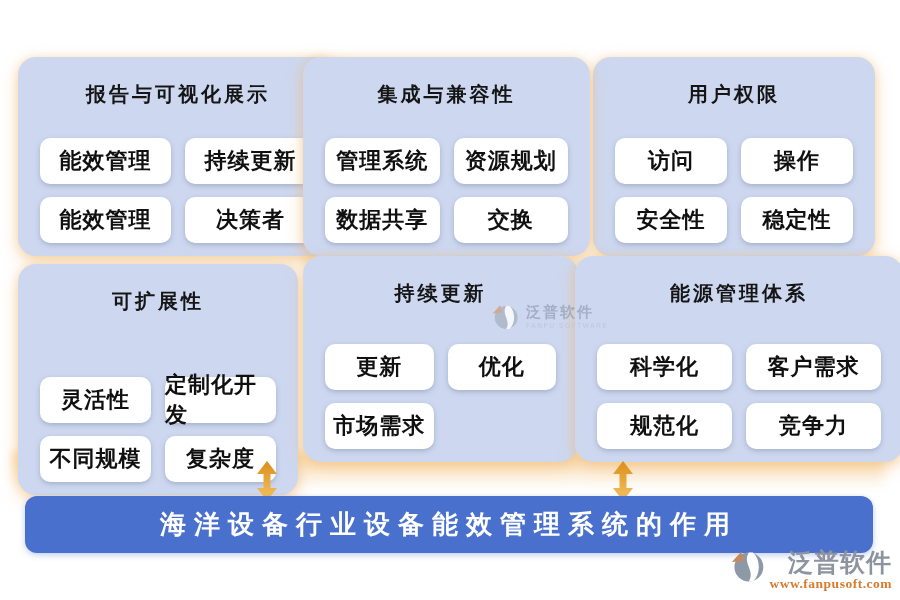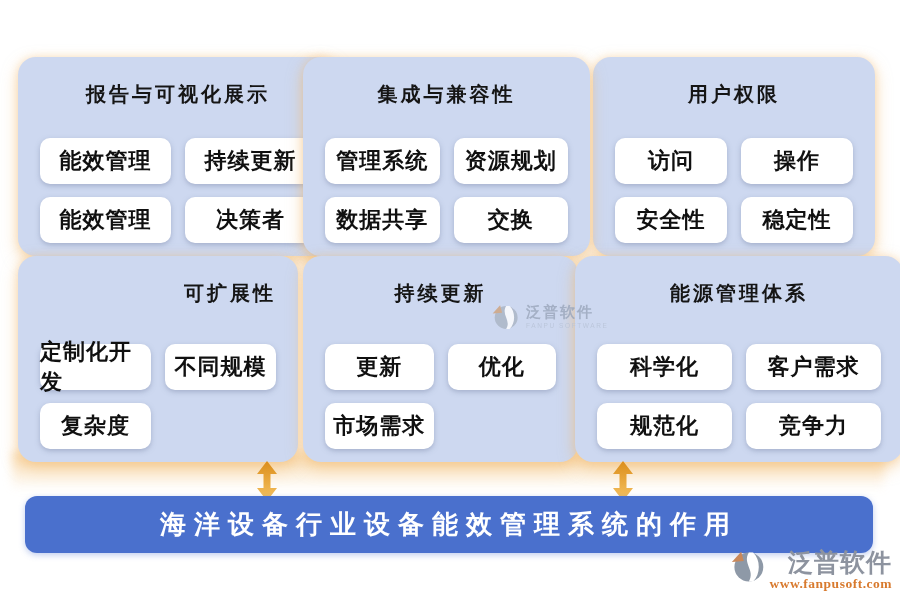--- a/index.html
+++ b/index.html
@@ -20,21 +20,21 @@
     position:absolute;z-index:1;box-sizing:border-box;
     background:var(--panel-bg,#cdd8f0);
     border-radius:18px;
     padding:24px 22px 13px 22px;
     display:flex;flex-direction:column;
     box-shadow:0 6px 16px rgba(242,183,106,.5), 0 0 9px rgba(242,183,106,.30);
   }
   .p1{left:18px;top:57px;width:320px;height:199px;}
   .p2{left:303px;top:57px;width:287px;height:199px;}
   .p3{left:593px;top:57px;width:282px;height:199px;}
-  .p4{left:18px;top:256px;width:280px;height:206px;align-items:flex-end;}
+  .p4{left:18px;top:264px;width:280px;height:231px;}
   .p5{left:303px;top:256px;width:275px;height:206px;}
   .p6{left:575px;top:256px;width:328px;height:206px;}
 
   .panel-title{
     margin:0;text-align:center;
     font-size:20px;font-weight:bold;color:#151515;letter-spacing:3px;
   }
   .btn-grid{
     margin-top:auto;
     display:grid;grid-template-columns:1fr 1fr;gap:13px 14px;
@@ -111,20 +111,21 @@
       <div class="chip">管理系统</div>
       <div class="chip">资源规划</div>
       <div class="chip">数据共享</div>
       <div class="chip">交换</div>
     </div>
   </section>
 
   <section class="panel p4">
     <h2 class="panel-title">可扩展性</h2>
     <div class="btn-grid">
+      <div class="chip">灵活性</div>
       <div class="chip">定制化开发</div>
       <div class="chip">不同规模</div>
       <div class="chip">复杂度</div>
     </div>
   </section>
 
   <section class="panel p5">
     <h2 class="panel-title">持续更新</h2>
     <div class="btn-grid">
       <div class="chip">更新</div>

